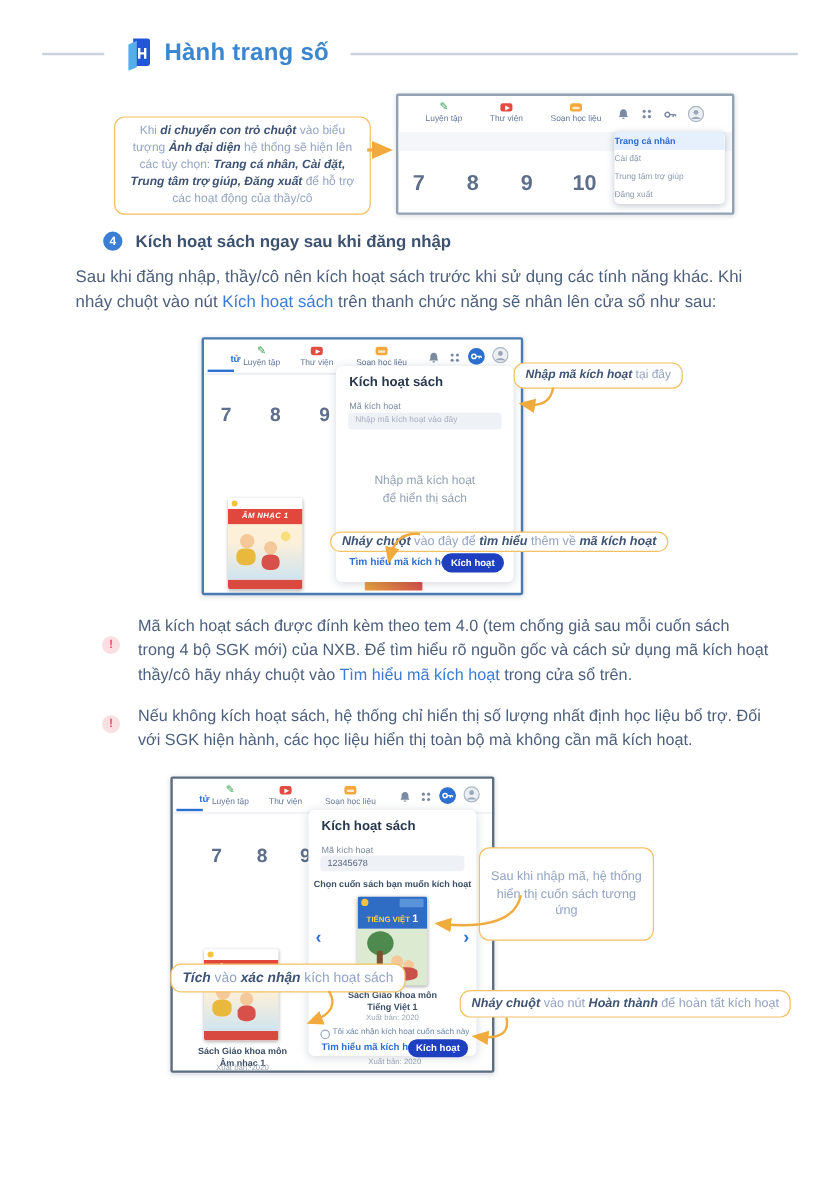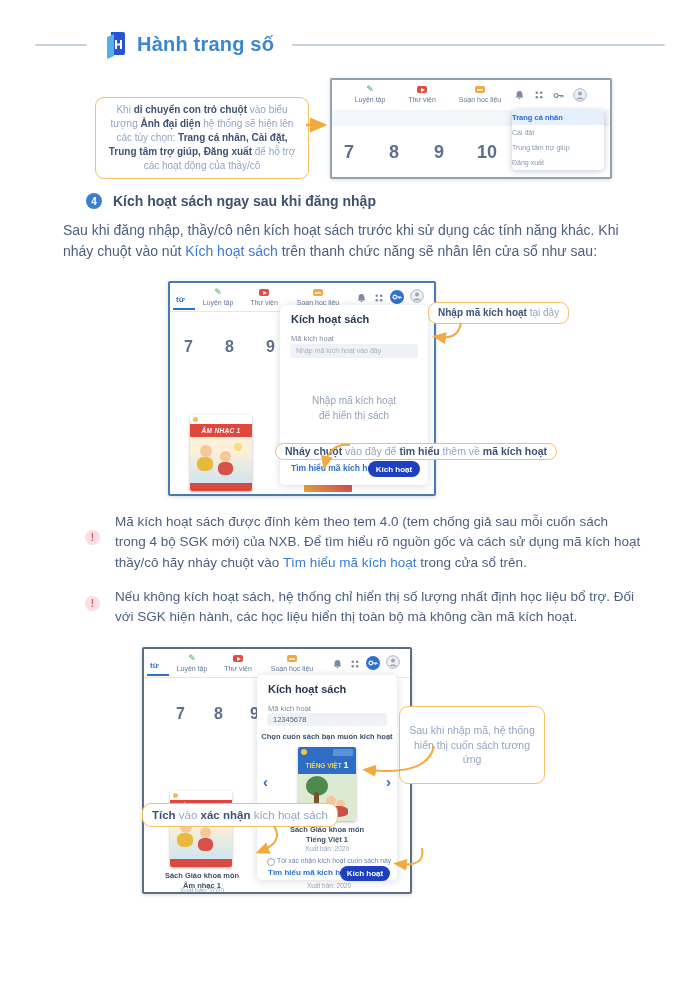--- a/index.html
+++ b/index.html
@@ -7,41 +7,41 @@
         font-family:"Liberation Sans","DejaVu Sans",sans-serif;color:#4c5f7d;}
 
   
   .rule{position:absolute;height:2px;background:#c9d3de;border-radius:2px;}
   #brand{position:absolute;left:137px;top:33px;font-size:20px;font-weight:bold;color:#3a87cf;letter-spacing:.2px;}
   #logo{position:absolute;left:103px;top:29px;}
 
   
   .callout{position:absolute;background:#fff;border:1.5px solid #f4c065;border-radius:9px;
            color:#93a4c3;z-index:30;text-align:center;line-height:1.4;}
-  .callout b{color:#3e5374;}
+  .callout b{color:#3e5374;font-style:italic;}
   .arrow{position:absolute;z-index:31;}
 
   
   .shot{position:absolute;background:#fff;z-index:10;overflow:hidden;box-shadow:0 1px 4px rgba(40,60,90,.18);}
   #shot1{left:330px;top:78px;width:278px;height:97px;border:2px solid #93a1b3;border-radius:2px;}
   #shot2{left:168px;top:281px;width:264px;height:211px;border:2px solid #4a7ab2;border-radius:2px;}
   #shot3{left:142px;top:647px;width:266px;height:243px;border:2px solid #5d6e80;border-radius:2px;}
 
   
   .navitem{position:absolute;top:5px;display:flex;flex-direction:column;align-items:center;width:56px;}
   .nlabel{font-size:7px;color:#63779a;margin-top:2px;white-space:nowrap;}
   .nicon{height:9px;display:flex;align-items:center;justify-content:center;}
   .pencil{color:#3aa357;font-size:9px;line-height:9px;}
   .libicon{width:10px;height:7px;background:#e14b42;border-radius:2px;position:relative;}
   .libicon::after{content:"";position:absolute;left:3.5px;top:1.5px;border-left:4px solid #fff;
                   border-top:2px solid transparent;border-bottom:2px solid transparent;}
   .compicon{width:10px;height:7px;background:#f2a83c;border-radius:2px;position:relative;}
   .compicon::after{content:"";position:absolute;left:2px;top:2.5px;width:6px;height:2px;background:#fde9c8;}
   .ricon{position:absolute;top:10px;}
-  .nav-active{position:absolute;left:6px;top:12px;font-size:8px;font-weight:bold;color:#2e70d1;}
+  .nav-active{position:absolute;left:22px;top:12px;font-size:8px;font-weight:bold;color:#2e70d1;}
   .nav-underline{position:absolute;left:3px;top:25px;width:22px;height:2px;background:#2e70d1;}
   .keywrap{position:absolute;top:7px;width:14px;height:14px;border-radius:50%;background:#2e70d1;
            display:flex;align-items:center;justify-content:center;}
 
   
   .num{position:absolute;font-weight:600;color:#5d6f8b;}
   #shot1 .num{font-size:18px;top:62px;}
   #shot2 .num{font-size:16px;top:55px;}
   #shot3 .num{font-size:16px;top:56px;}
   .band{position:absolute;left:0;top:30px;width:100%;height:16px;background:#f4f6f9;}
@@ -425,20 +425,23 @@
   </div>
   <svg class="arrow" style="left:244px;top:824px;" width="42" height="34">
     <defs>
         <marker id="ah5" orient="auto" markerWidth="7" markerHeight="7" refX="4" refY="3">
           <path d="M0 0 L7 3 L0 6 Z" fill="#f0aa3e"></path>
         </marker>
       </defs>
     <path d="M30 2 Q40 18 17 27" fill="none" stroke="#f0aa3e" stroke-width="2" marker-end="url(#ah5)"></path>
   </svg>
 
+  <div class="callout" style="left:383px;top:825px;padding:3px 9px;font-size:10.5px;white-space:nowrap;">
+    <b>Nháy chuột</b><span> vào nút </span><b>Hoàn thành</b><span> để hoàn tất kích hoạt</span>
+  </div>
   <svg class="arrow" style="left:388px;top:845px;" width="42" height="30">
     <defs>
         <marker id="ah6" orient="auto" markerWidth="7" markerHeight="7" refX="4" refY="3">
           <path d="M0 0 L7 3 L0 6 Z" fill="#f0aa3e"></path>
         </marker>
       </defs>
     <path d="M34 3 Q38 22 11 19" fill="none" stroke="#f0aa3e" stroke-width="2" marker-end="url(#ah6)"></path>
   </svg>
 
 

